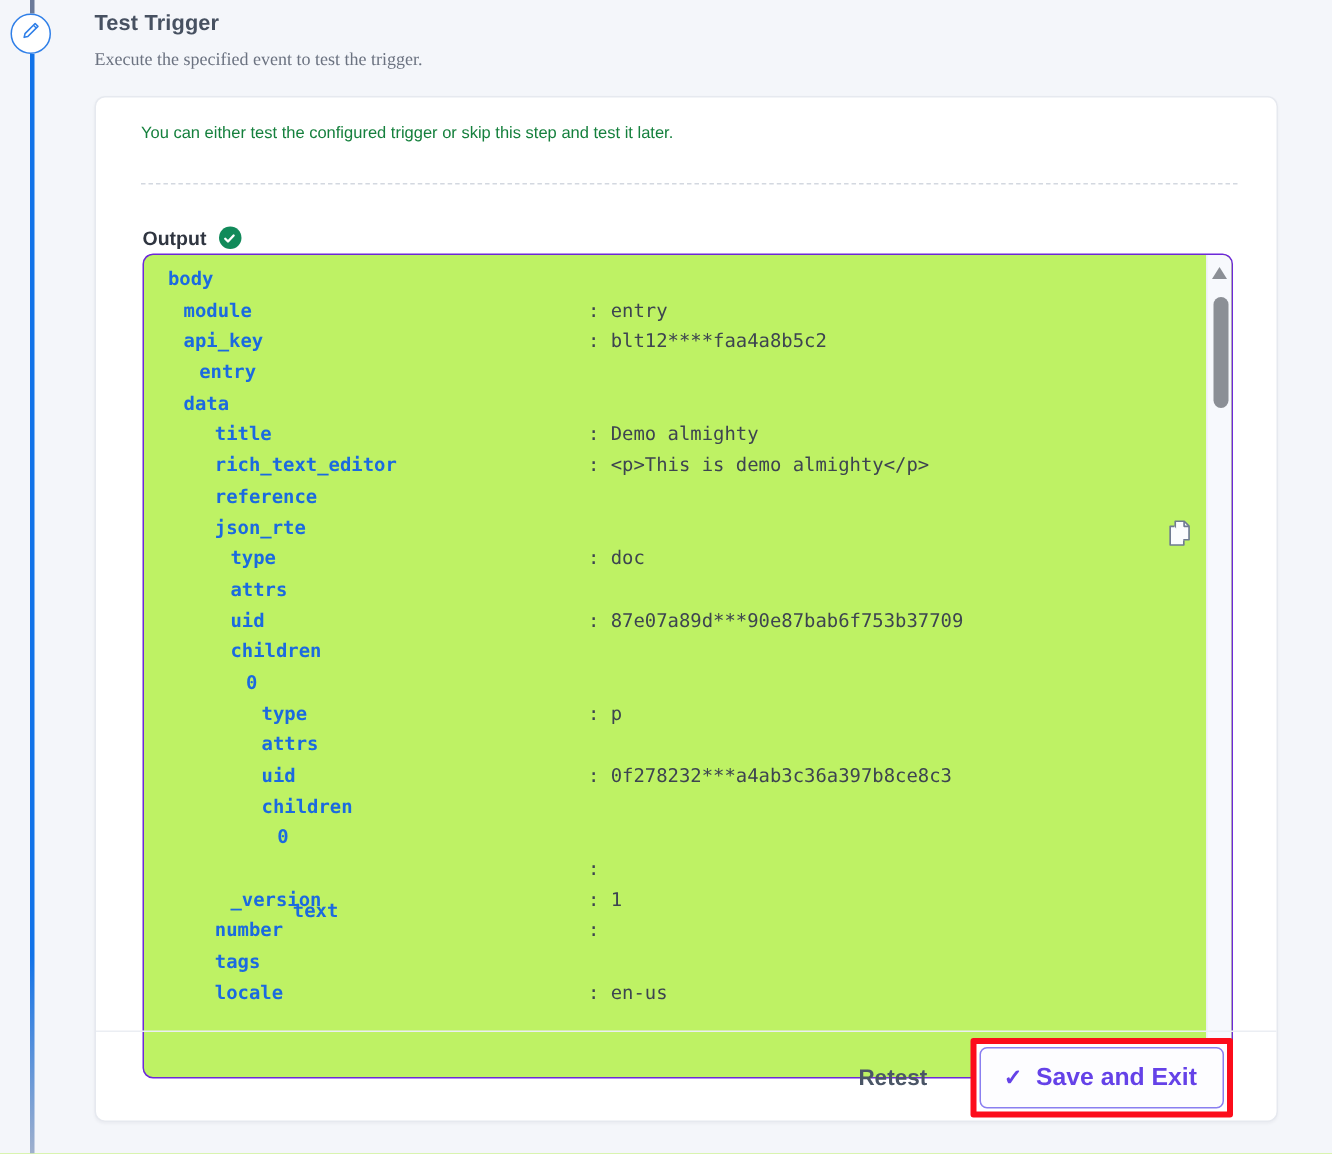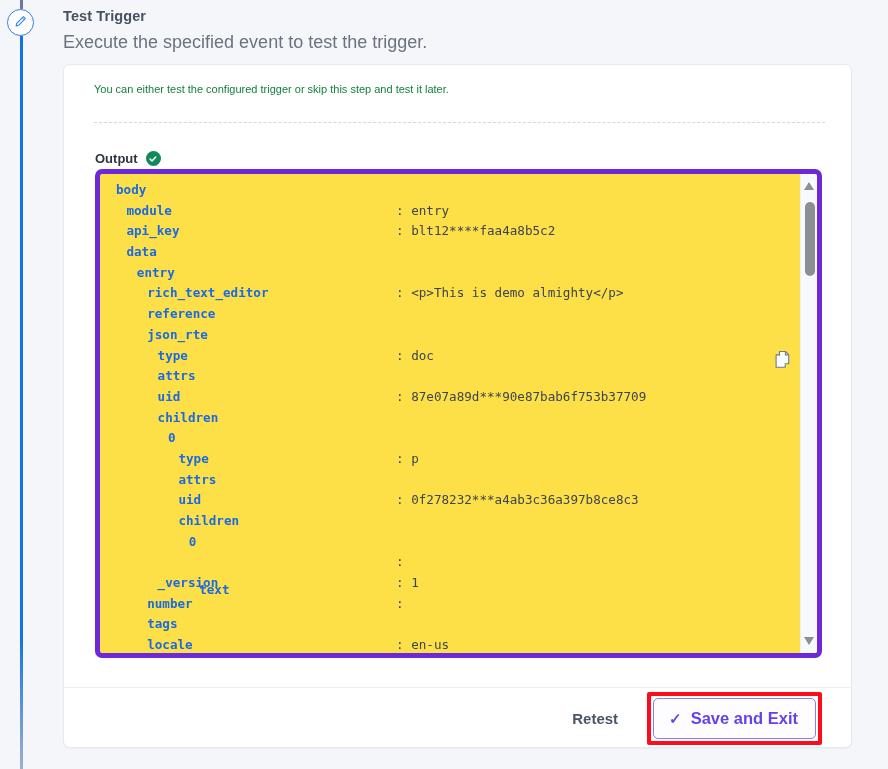--- a/index.html
+++ b/index.html
@@ -62,22 +62,23 @@
     width: 790px;
   }
   .head-title {
     font-size: 14.5px;
     font-weight: bold;
     color: #475161;
     letter-spacing: .1px;
   }
   .head-sub {
     margin-top: 8px;
-    font-size: 18px;
+    font-size: 12px;
     color: #6b7280;
+    font-family: Liberation Serif, serif;
   }
 
   
   .card {
     position: absolute;
     left: 63px;
     top: 64px;
     width: 789px;
     height: 684px;
     background: #ffffff;
@@ -122,23 +123,23 @@
     align-items: center;
     justify-content: center;
   }
 
   
   .out-panel {
     position: absolute;
     left: 31px;
     top: 104px;
     width: 727px;
-    height: 489px;
-    background: #fde047;
-    border: 5px solid #6d28d9;
+    height: 550px;
+    background: #bef264;
+    border: 1px solid #6d28d9;
     border-radius: 7px;
     box-sizing: border-box;
     overflow: hidden;
   }
   .tree {
     position: absolute;
     left: 0;
     top: 6px;
     width: 700px;
     font-family: "DejaVu Sans Mono", monospace;
@@ -300,24 +301,28 @@
         </div>
         <div class="row">
           <span class="k" style="left: 26.4px;">module</span>
           <span class="v">: entry</span>
         </div>
         <div class="row">
           <span class="k" style="left: 26.4px;">api_key</span>
           <span class="v">: blt12****faa4a8b5c2</span>
         </div>
         <div class="row">
+          <span class="k" style="left: 36.8px;">entry</span>
+        </div>
+        <div class="row">
           <span class="k" style="left: 26.4px;">data</span>
         </div>
         <div class="row">
-          <span class="k" style="left: 36.8px;">entry</span>
+          <span class="k" style="left: 47.2px;">title</span>
+          <span class="v">: Demo almighty</span>
         </div>
         <div class="row">
           <span class="k" style="left: 47.2px;">rich_text_editor</span>
           <span class="v">: &lt;p&gt;This is demo almighty&lt;/p&gt;</span>
         </div>
         <div class="row">
           <span class="k" style="left: 47.2px;">reference</span>
         </div>
         <div class="row">
           <span class="k" style="left: 47.2px;">json_rte</span>

